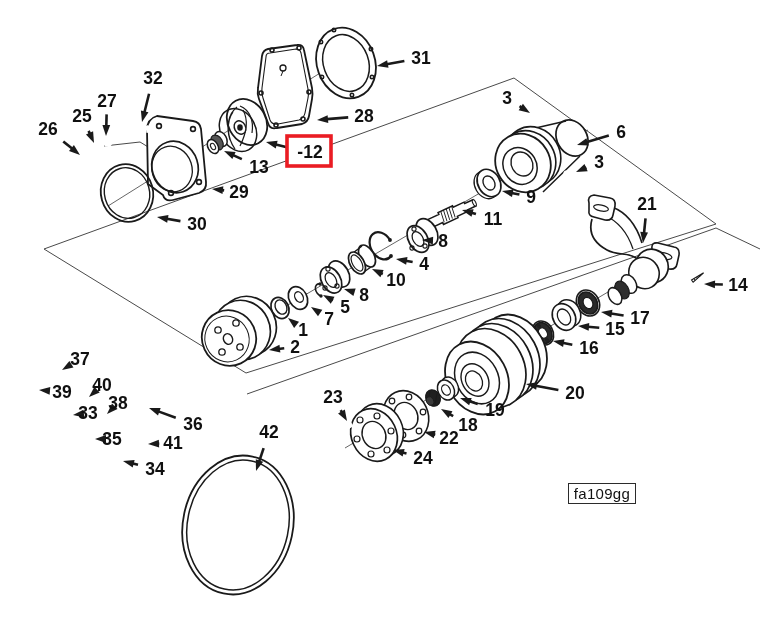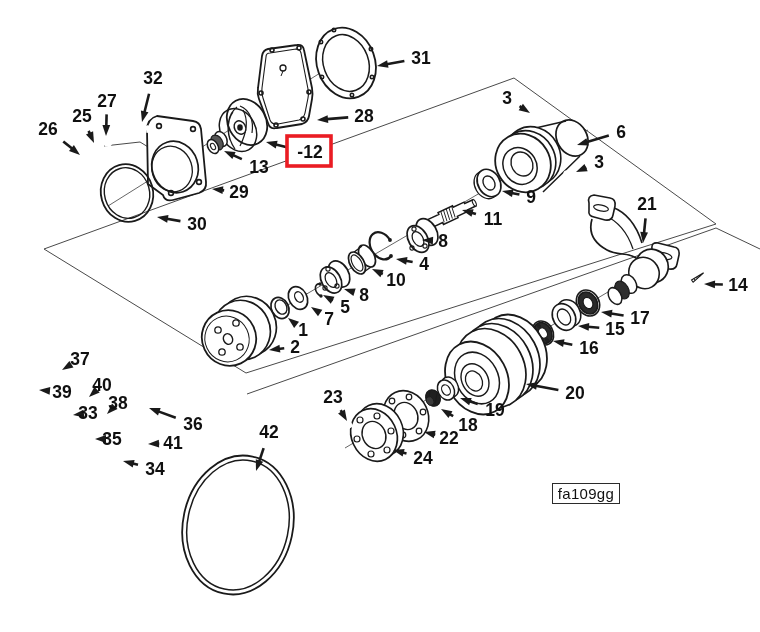--- a/index.html
+++ b/index.html
@@ -1,19 +1,19 @@
 <!DOCTYPE html>
 <html><head>
 <meta charset="utf-8">
 <style>
   html,body{margin:0;padding:0;background:#fff;}
   .stage{position:relative;width:760px;height:632px;background:#fff;overflow:hidden;
          font-family:"Liberation Sans", sans-serif;}
   .stage svg{position:absolute;left:0;top:0;}
-  .figcode{position:absolute;left:552px;top:483px;width:66px;height:19px;
+  .figcode{position:absolute;left:568px;top:483px;width:66px;height:19px;
            border:1.5px solid #2b2b2b;background:#fff;display:flex;align-items:center;
            justify-content:center;font-size:15px;color:#111;letter-spacing:.3px;}
   .callout-text{font-family:"Liberation Sans", sans-serif;font-weight:bold;
                 font-size:17.5px;fill:#101010;}
   #parts path,#parts ellipse,#parts rect,#parts circle,#parts line{stroke:#1a1a1a;}
 </style>
 </head>
 <body>
 
 <div class="stage">

